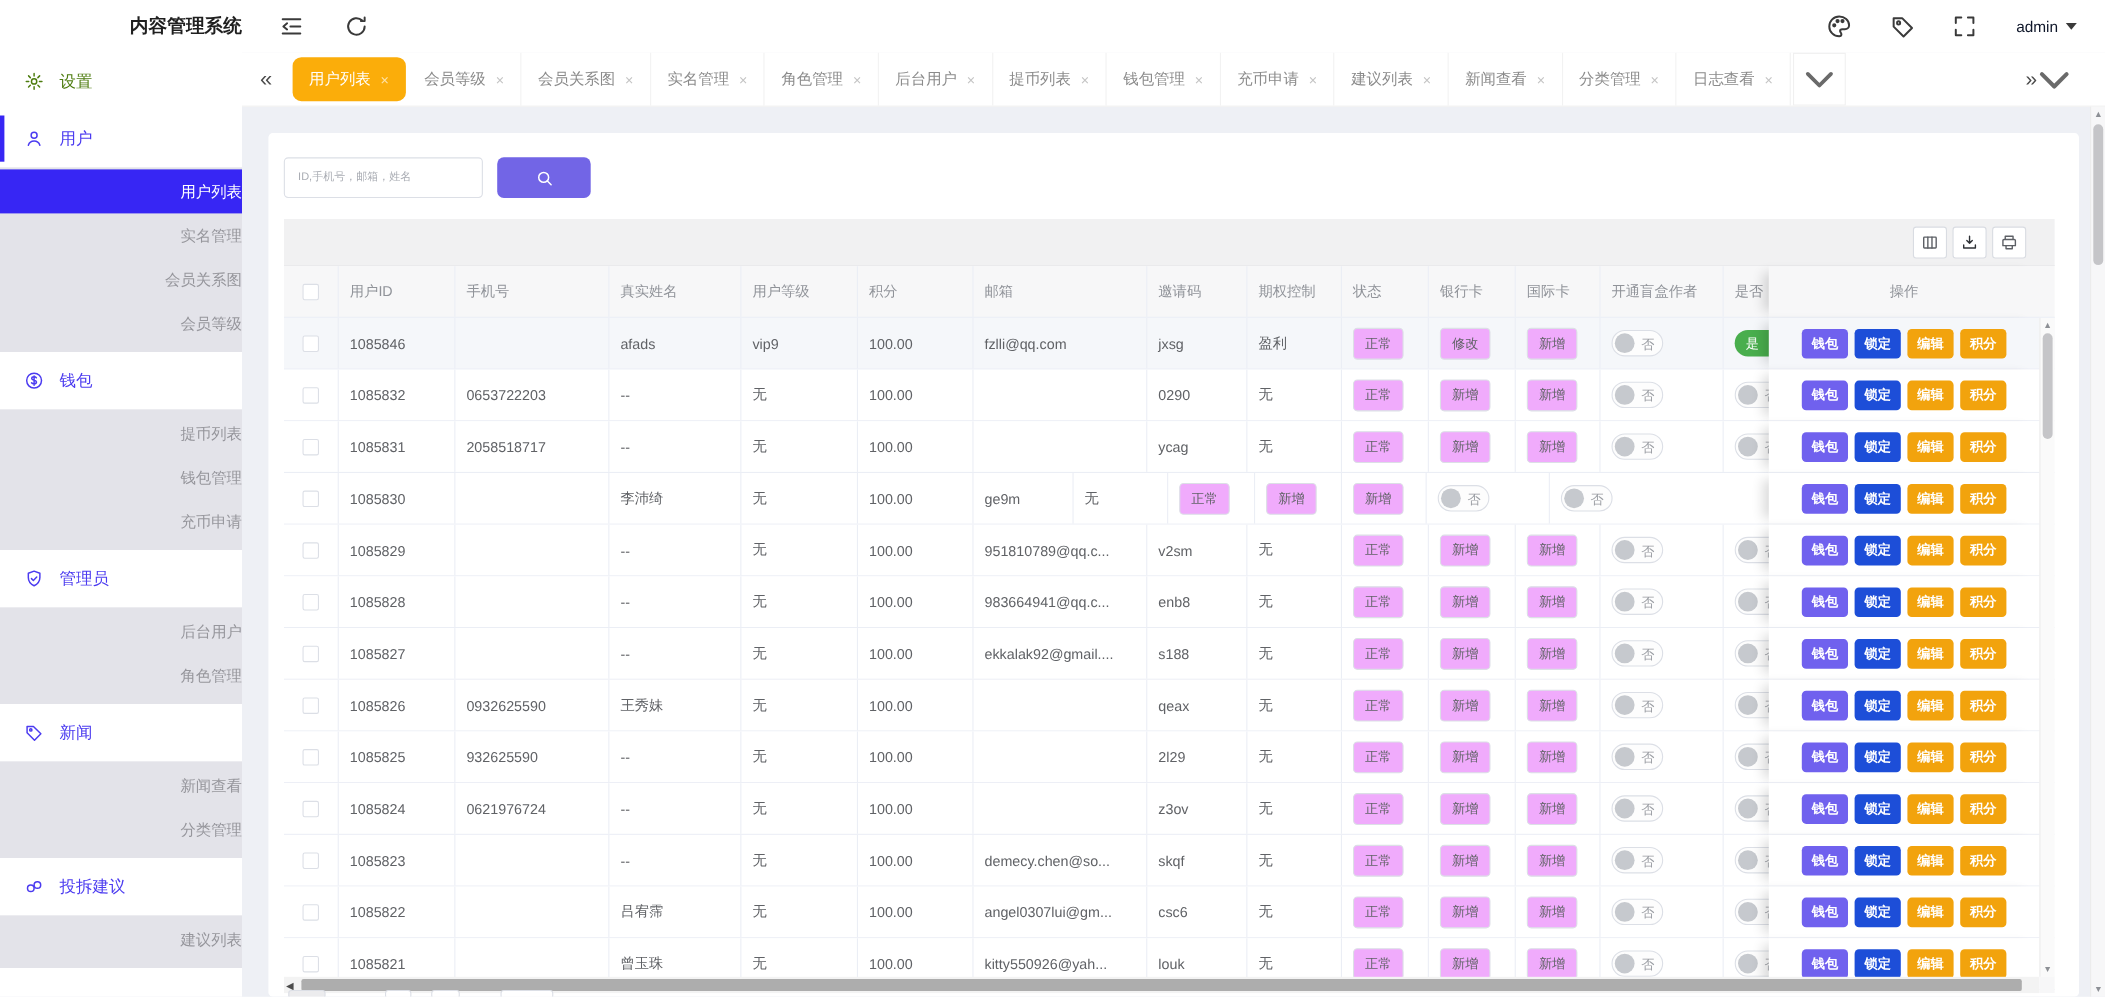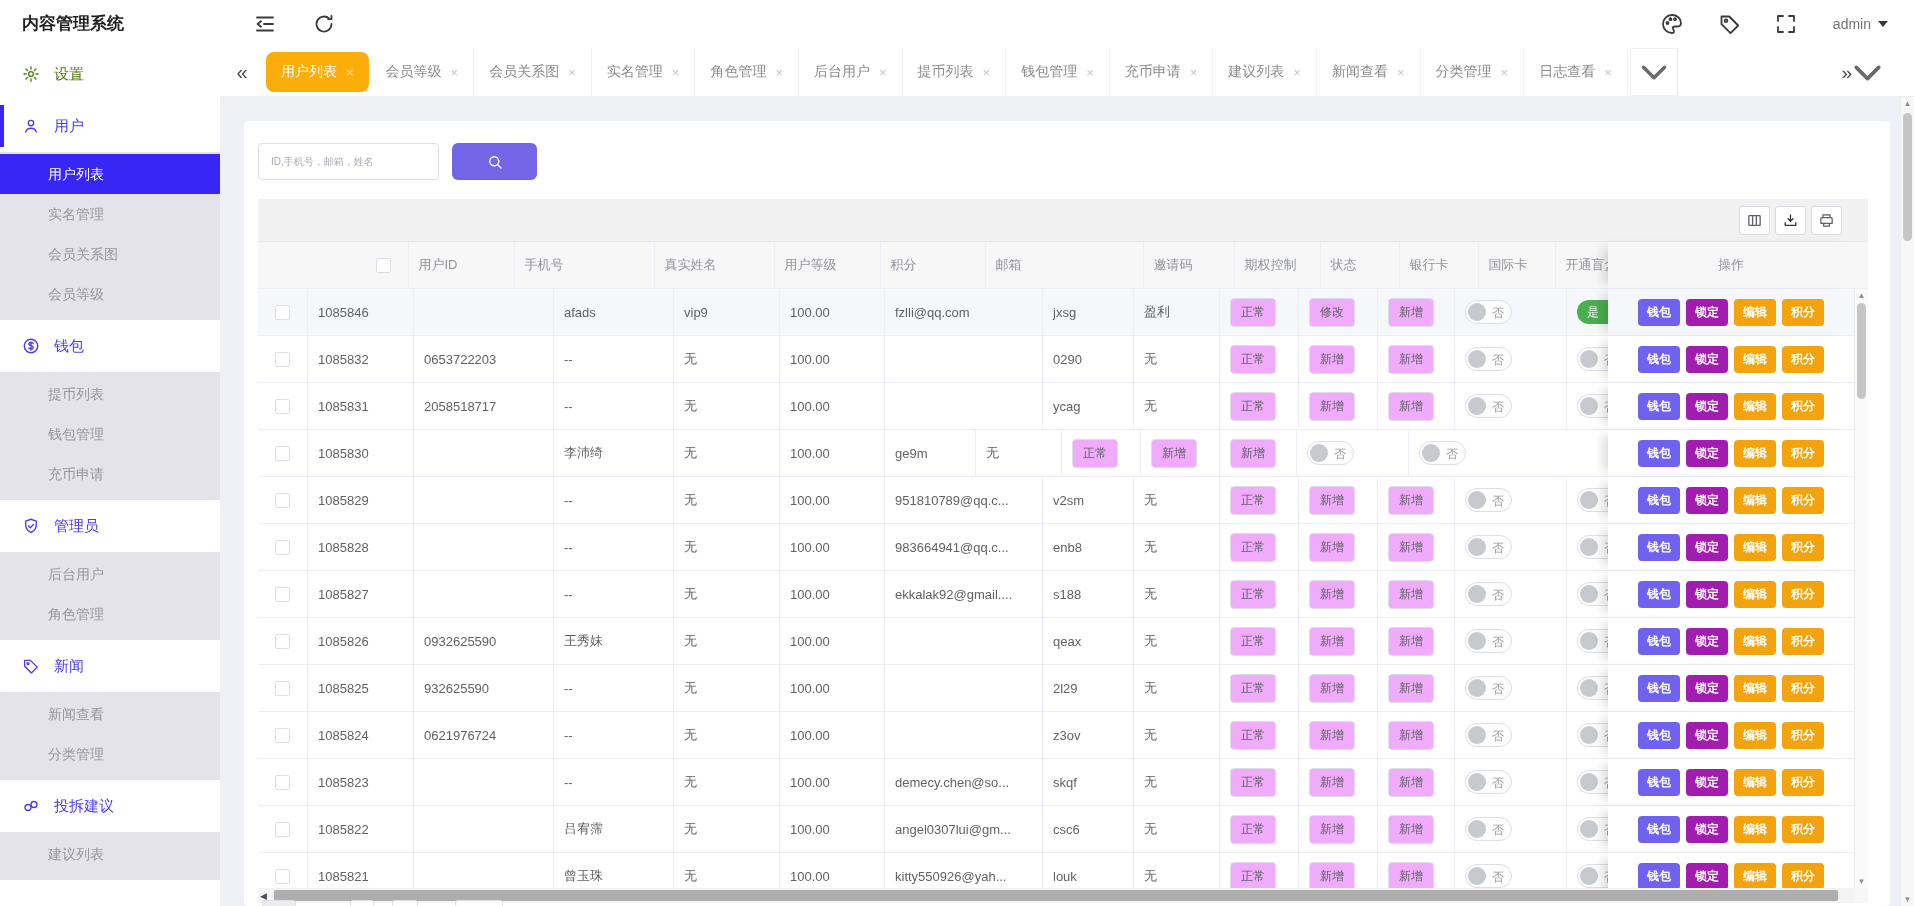--- a/index.html
+++ b/index.html
@@ -1,37 +1,37 @@
 <!DOCTYPE html>
 <html><head>
 <meta charset="utf-8">
 <style>
   * { margin:0; padding:0; box-sizing:border-box; }
   html,body { width:1914px; height:906px; overflow:hidden; background:#eef0f5;
               font-family:"Liberation Sans","DejaVu Sans",sans-serif; }
   svg { display:block; }
 
   
-  #sidebar { position:absolute; left:0; top:0; width:220px; height:906px; background:#fff; z-index:5; }
+  #sidebar { position:absolute; left:0; top:0; width:220px; height:906px; background:#fff; z-index:5;text-align:right; }
   #side-title { height:48px; line-height:48px; padding-left:22px; font-size:17px; font-weight:bold; color:#1f1f1f; background:#fff; }
   .side-section { position:relative; }
   .parent-row { position:relative; display:flex; align-items:center; height:52px; padding-left:22px; gap:14px;
                 font-size:15px; color:#4b3bf0; background:#fff; cursor:pointer; }
   .side-section.muted .parent-row { color:#4d7c0f; }
   .parent-row .p-icon { width:18px; height:18px; color:inherit; }
   .side-section.active .parent-row::before { content:''; position:absolute; left:0; top:5px; bottom:5px; width:4px; background:#3726f4; }
   .sub-block { background:#e3e3e9; padding:2px 0 6px 0; }
   .sub-item { height:40px; line-height:40px; padding-left:48px; font-size:14px; color:#96969c; cursor:pointer; }
   .sub-item.active { background:#3726f4; color:#fff; }
 
   
   #topbar { position:absolute; left:220px; top:0; width:1694px; height:48px; background:#fff; }
   .tb-icon { position:absolute; top:12px; width:24px; height:24px; color:#3a3a3a; cursor:pointer; }
   #admin-box { position:absolute; right:26px; top:0; height:48px; display:flex; align-items:center; gap:7px; cursor:pointer; }
-  #admin-name { font-size:14px; color:#737373; }
+  #admin-name { font-size:14px; color:#0f172a; }
   .caret { width:0; height:0; border-left:5px solid transparent; border-right:5px solid transparent; border-top:6px solid #3a3a3a; }
 
   
   #tabbar { position:absolute; left:220px; top:48px; width:1694px; height:49px; background:#fff; border-bottom:1px solid #efefef;
             display:flex; align-items:center; }
   #tab-back { width:44px; text-align:center; font-size:20px; color:#4a4a4a; cursor:pointer; }
   #tab-list { display:flex; align-items:center; height:100%; }
   .tab { display:flex; align-items:center; height:100%; padding:0 15px; border-right:1px solid #f2f2f2;
          font-size:14px; color:#8b8b8b; cursor:pointer; white-space:nowrap; }
   .tab .close { margin-left:9px; font-size:13px; color:#c4c4c4; }
@@ -51,21 +51,21 @@
                 display:flex; align-items:center; justify-content:center; cursor:pointer; }
 
   
   #table-area { position:absolute; left:14px; top:78px; width:1610px; height:704px; overflow:hidden; }
   #tbl-toolbar { position:relative; height:43px; background:#f1f1f2; border-bottom:1px solid #e9e9eb; }
   #tbl-tools { position:absolute; right:26px; top:7px; display:flex; gap:5px; }
   .tool-btn { width:31px; height:29px; background:#fff; border:1px solid #d9dce2; border-radius:3px;
               display:flex; align-items:center; justify-content:center; color:#5d6066; cursor:pointer; }
   .tool-btn.dark { color:#2f3237; }
 
-  #thead { position:relative; display:flex; height:47px; background:#f7f7f8; border-bottom:1px solid #ebeef5;justify-content:center; }
+  #thead { position:relative; display:flex; height:47px; background:#f7f7f8; border-bottom:1px solid #ebeef5; }
   .hcell { display:flex; align-items:center; padding-left:10px; font-size:13px; color:#909399; border-right:1px solid #ebeef5;
            white-space:nowrap; overflow:hidden; }
   .row { position:relative; display:flex; height:47px; background:#fff; border-bottom:1px solid #ebeef5; }
   .row.hl { background:#f5f7fa; }
   .cell { display:flex; align-items:center; padding-left:10px; font-size:13px; color:#606266; border-right:1px solid #ebeef5;
           white-space:nowrap; overflow:hidden; }
   .c0 { width:50px; justify-content:center; padding-left:0; }
   .c1{width:106px}.c2{width:140px}.c3{width:120px}.c4{width:106px}.c5{width:105px}.c6{width:158px}
   .c7{width:91px}.c8{width:86px}.c9{width:79px}.c10{width:79px}.c11{width:77px}.c12{width:112px}.c13{width:100px;border-right:none;}
   .checkbox { width:15px; height:15px; border:1px solid #dcdfe6; border-radius:2px; background:#fff; cursor:pointer; }
@@ -76,21 +76,21 @@
   .toggle .t-label { position:absolute; right:7px; top:4px; font-size:12px; color:#9a9da3; }
   .author-yes { display:flex; align-items:center; padding:0 0 0 10px; width:46px; height:24px; border-radius:12px;
                 background:#49ae4d; color:#fff; font-size:12px; cursor:pointer; flex:none; }
 
   .ops-overlay { position:absolute; top:0; right:14px; width:246px; height:47px; display:flex; align-items:center; justify-content:center;
                  gap:6px; border-bottom:1px solid #ebeef5; box-shadow:-10px 0 10px -5px rgba(0,0,0,0.14); }
   #thead .ops-overlay { background:#f7f7f8; font-size:13px; color:#909399; }
   .row .ops-overlay { background:#fff; }
   .row.hl .ops-overlay { background:#f5f7fa; }
   .op-btn { padding:5px 9px; border:none; border-radius:4px; color:#fff; font-size:12px; font-weight:bold; cursor:pointer; font-family:inherit; }
-  .op-0 { background:#7061ee; } .op-1 { background:#a21caf;font-family:Liberation Serif, serif; } .op-2 { background:#f2a30d; } .op-3 { background:#f2a30d; }
+  .op-0 { background:#7061ee; } .op-1 { background:#1d4ed8;font-family:Liberation Serif, serif; } .op-2 { background:#f2a30d; } .op-3 { background:#f2a30d; }
 
   
   #vscroll { position:absolute; top:90px; right:0; bottom:15px; width:14px; background:#fafafa; border-left:1px solid #ececec; }
   #vscroll .arr { position:absolute; left:0; width:13px; text-align:center; font-size:8px; color:#8d9095; }
   #vthumb { position:absolute; left:2px; top:14px; width:9px; height:96px; background:#c5c5c8; border-radius:5px; cursor:pointer; }
   #hscroll { position:absolute; left:0; bottom:0; width:1596px; height:15px; background:#f3f3f3; }
   #hthumb { position:absolute; left:16px; top:2px; width:1564px; height:11px; background:#adadad; border-radius:2px; cursor:pointer; }
   #harrow { position:absolute; left:2px; top:3px; font-size:9px; color:#4c4c4c; cursor:pointer; }
   #hcorner { position:absolute; right:0; bottom:0; width:14px; height:15px; background:#f7f7f8; }
 

